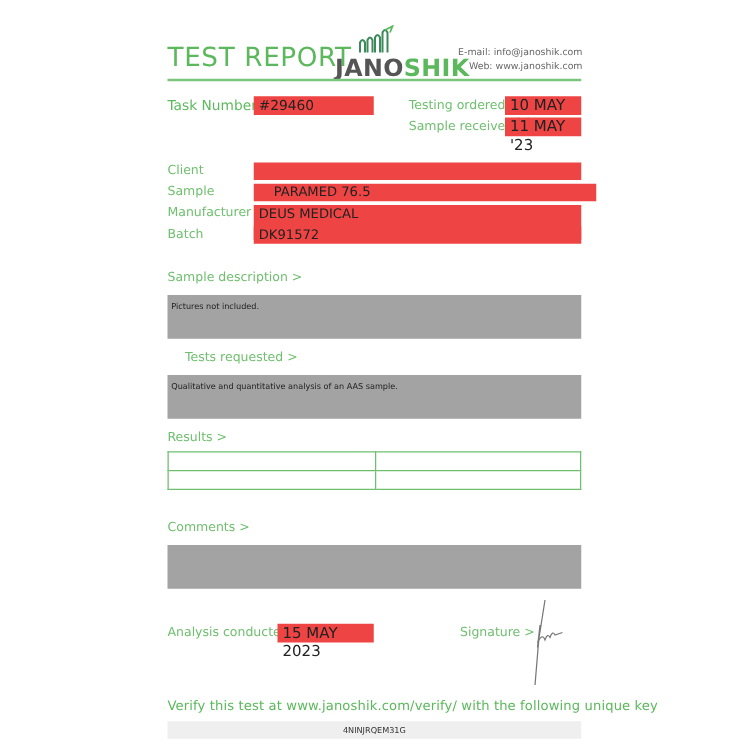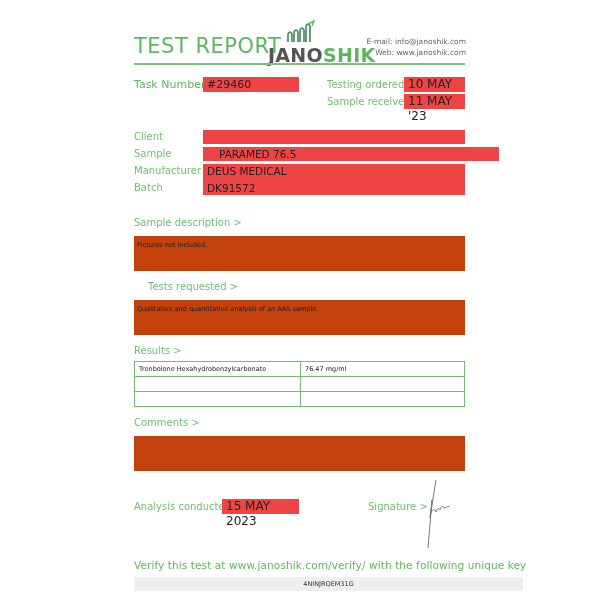--- a/index.html
+++ b/index.html
@@ -25,33 +25,33 @@
     }
     .rule { left: 134px; top: 63px; width: 331px; height: 2px; background: #7cc47c; }
     .label { font-size: 10px; color: #6fbf6f; }
     .label-lg { font-size: 11px; color: #5cb85c; }
     .field {
       background: #ef4444; font-size: 10.5px; color: #222; padding-left: 4px;
       box-sizing: border-box; line-height: 14px;
     }
     .field-date { font-size: 12px; line-height: 15px; font-weight: 500; }
     .box {
-      background: #c2410c; box-sizing: border-box; padding: 5px 3px; font-size: 6.5px; color: #222;
+      background: #a3a3a3; box-sizing: border-box; padding: 5px 3px; font-size: 6.5px; color: #222;
     }
     table.results {
       position: absolute; left: 134px; top: 361px; width: 331px;
       border-collapse: collapse; font-size: 6.5px;
     }
     table.results td {
       border: 1px solid #6fbf6f; height: 14px; padding: 0 4px; vertical-align: middle;
     }
     table.results td.c1 { width: 157px; }
     .verify { left: 134px; top: 559px; font-size: 10.5px; color: #5cb85c; letter-spacing: 0.1px; }
     .key {
-      left: 134px; top: 577px; width: 389px; height: 14px; background: #efefef;
+      left: 134px; top: 577px; width: 331px; height: 14px; background: #efefef;
       font-size: 6.5px; text-align: center; line-height: 14px; color: #333;
     }
   </style>
 </head>
 <body>
 
 <div class="abs title">TEST REPORT</div>
 
 <div class="abs logo">
   <svg width="36" height="24" viewBox="0 0 36 24" style="position:absolute;left:16px;top:0;">
@@ -74,41 +74,37 @@
 <div class="abs label" style="left:327px;top:79px;">Testing ordered  &gt;</div>
 <div class="abs field field-date" style="left:404px;top:77px;width:61px;height:15px;">10 MAY '23</div>
 
 <div class="abs label" style="left:327px;top:96px;">Sample received &gt;</div>
 <div class="abs field field-date" style="left:404px;top:94px;width:61px;height:15px;">11 MAY '23</div>
 
 <div class="abs label" style="left:134px;top:131px;">Client</div>
 <div class="abs field" style="left:203px;top:130px;width:262px;height:14px;"></div>
 
 <div class="abs label" style="left:134px;top:148px;">Sample</div>
-<div class="abs field" style="left:203px;top:147px;width:296px;height:14px;padding-left:16px;">PARAMED 76.5</div>
+<div class="abs field" style="left:203px;top:147px;width:274px;height:14px;padding-left:16px;">PARAMED 76.5</div>
 
 <div class="abs label" style="left:134px;top:165px;">Manufacturer</div>
 <div class="abs field" style="left:203px;top:164px;width:262px;height:28px;">DEUS MEDICAL</div>
 
 <div class="abs label" style="left:134px;top:182px;">Batch</div>
 <div class="abs field" style="left:203px;top:181px;width:262px;height:14px;">DK91572</div>
 
 <div class="abs label" style="left:134px;top:217px;">Sample description &gt;</div>
 <div class="abs box" style="left:134px;top:236px;width:331px;height:35px;">Pictures not included.</div>
 
 <div class="abs label" style="left:148px;top:281px;">Tests requested &gt;</div>
 <div class="abs box" style="left:134px;top:300px;width:331px;height:35px;">Qualitative and quantitative analysis of an AAS sample.</div>
 
 <div class="abs label" style="left:134px;top:345px;">Results &gt;</div>
 <table class="results">
   <tbody>
-      <tr>
-    <td class="c1">Trenbolone Hexahydrobenzylcarbonate</td>
-    <td>76.47 mg/ml</td>
-  </tr>
   <tr>
     <td class="c1"></td>
     <td></td>
   </tr>
   <tr>
     <td class="c1"></td>
     <td></td>
   </tr>
 </tbody>
   </table>

